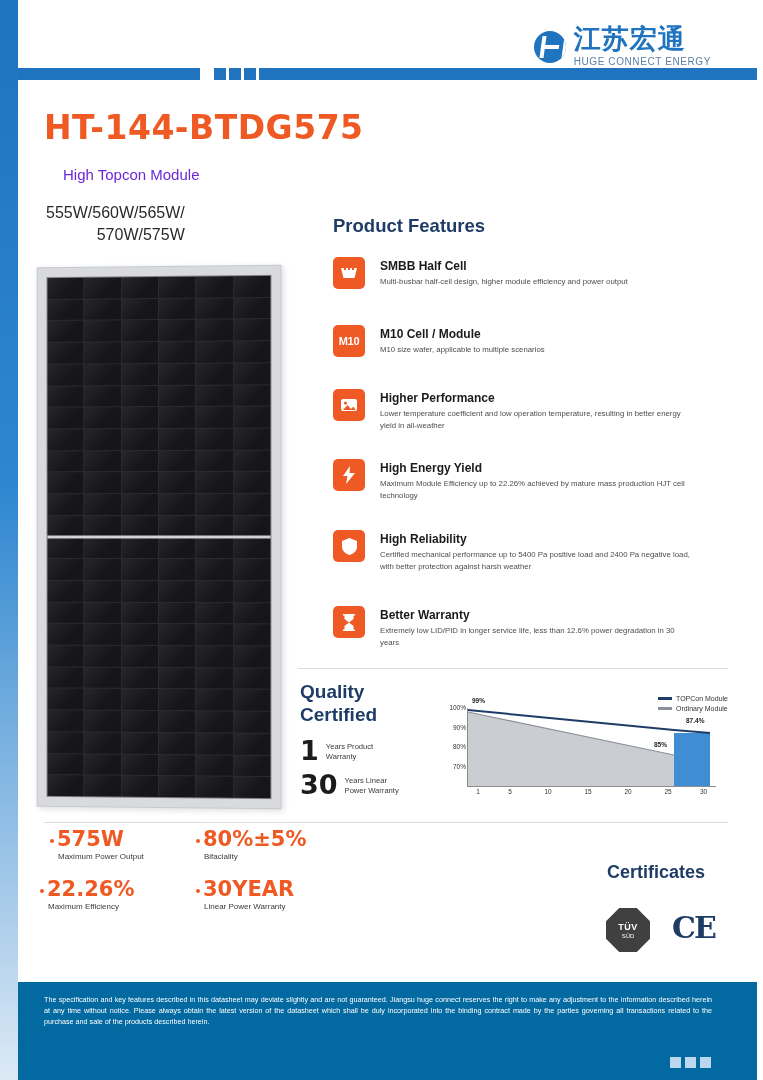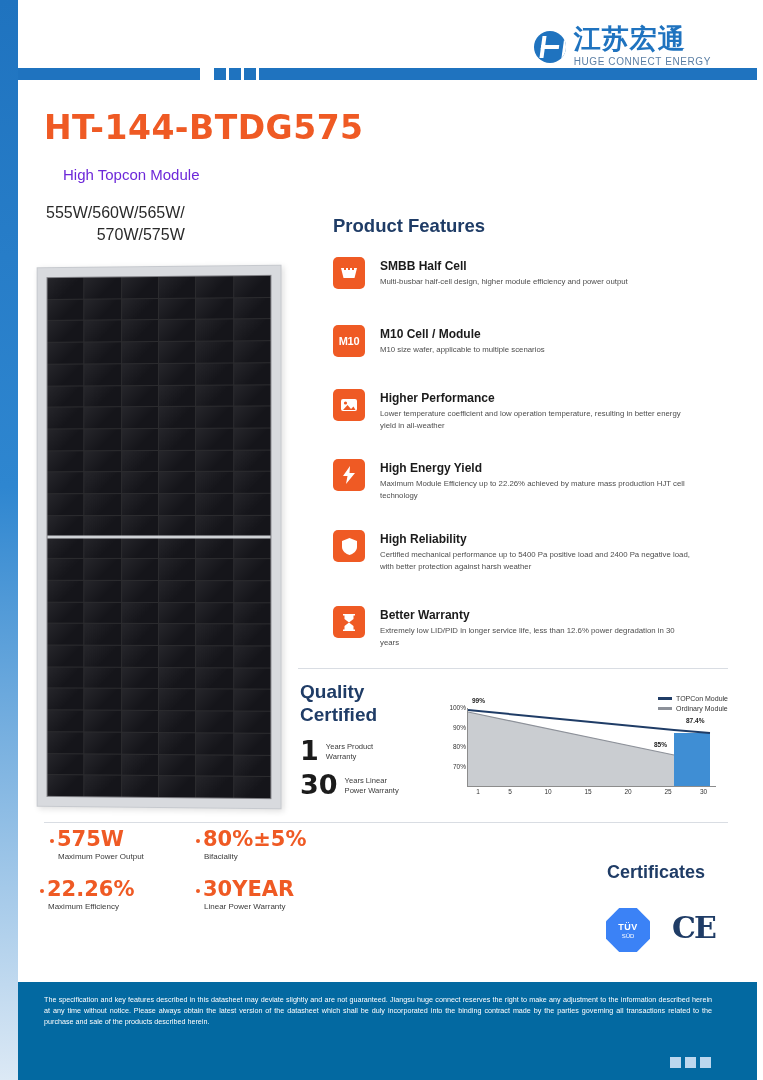--- a/index.html
+++ b/index.html
@@ -325,21 +325,21 @@
     font-weight: bold;
     color: #1f3c66;
   }
   .tuv {
     position: absolute;
     left: 606px; top: 908px;
     width: 44px; height: 44px;
   }
   .tuv .oct {
     width: 44px; height: 44px;
-    background: #3b82f6;
+    background: #404040;
     clip-path: polygon(30% 0,70% 0,100% 30%,100% 70%,70% 100%,30% 100%,0 70%,0 30%);
     display: flex;
     flex-direction: column;
     align-items: center;
     justify-content: center;
     color: #fff;
   }
   .tuv .t1 { font-size: 9px; font-weight: bold; letter-spacing: 0.5px;}
   .tuv .t2 { font-size: 6px; margin-top: 1px;}
   .ce {

